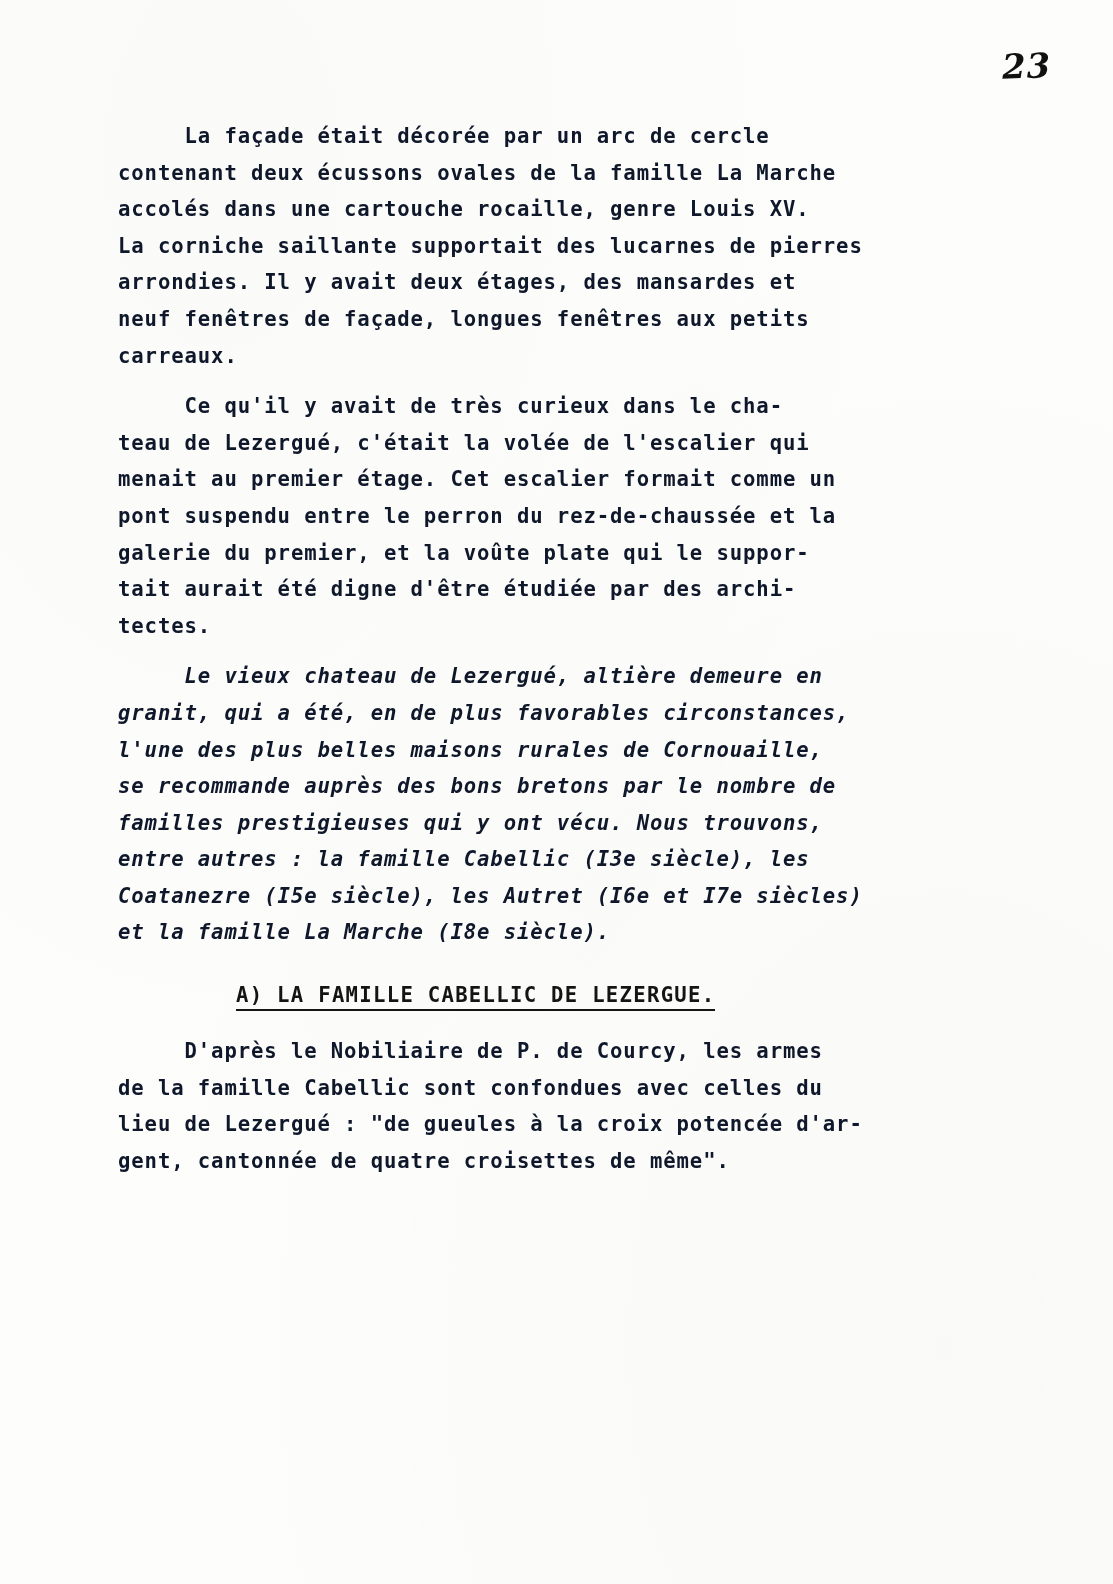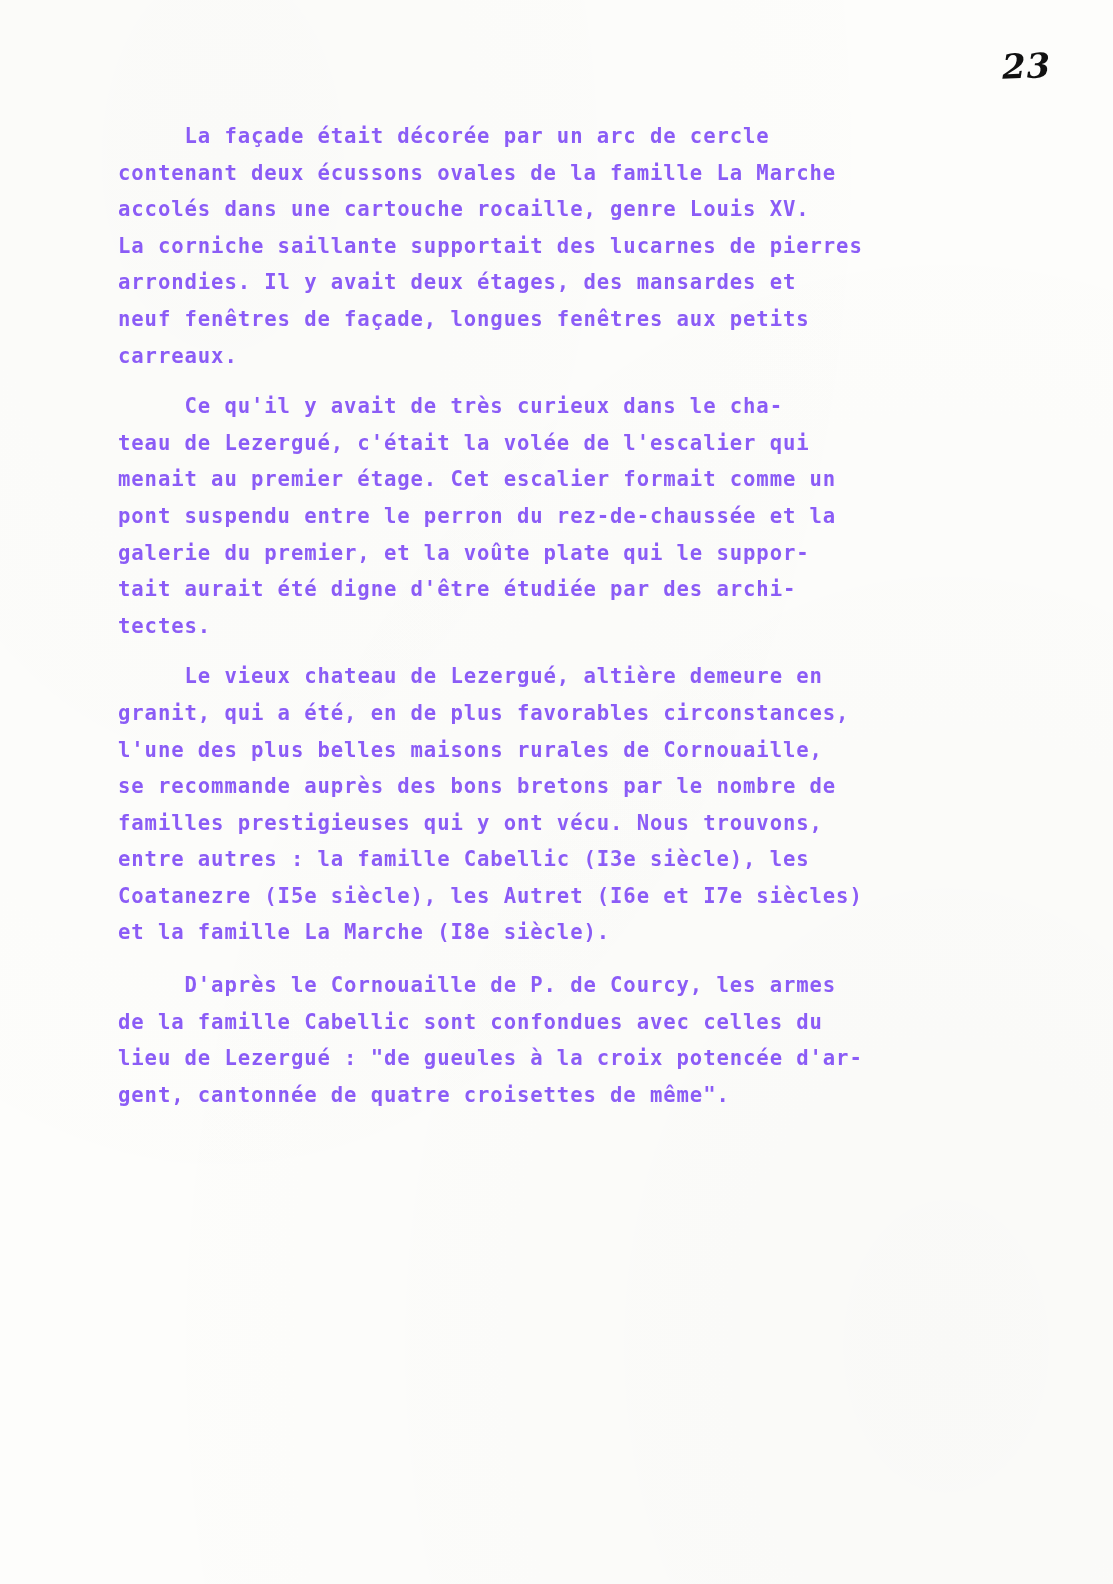--- a/index.html
+++ b/index.html
@@ -44,25 +44,26 @@
     top: 118px;
     width: 960px;
   }
   .para {
     font-size: 20.6px;
     line-height: 36.6px;
     letter-spacing: 0.9px;
     white-space: pre-wrap;
     margin: 0 0 14px 0;
     text-indent: 0;
-    color: #8b5cf6;
+    color: #0f172a;
     font-weight: 600;
   }
   .para.gap {
-    margin-bottom: 16px;
+    margin-bottom: 0;
+    font-style: italic;
   }
   .heading {
     font-size: 20.6px;
     line-height: 36px;
     letter-spacing: 1.3px;
     font-weight: 700;
     margin: 26px 0 20px 0;
     padding-left: 118px;
   }
   .heading span {
@@ -95,21 +96,24 @@
 tectes.</p>
     <p class="para gap">     Le vieux chateau de Lezergué, altière demeure en
 granit, qui a été, en de plus favorables circonstances,
 l'une des plus belles maisons rurales de Cornouaille,
 se recommande auprès des bons bretons par le nombre de
 familles prestigieuses qui y ont vécu. Nous trouvons,
 entre autres : la famille Cabellic (I3e siècle), les
 Coatanezre (I5e siècle), les Autret (I6e et I7e siècles)
 et la famille La Marche (I8e siècle).</p>
 
+    <div class="heading">
+      <span>A) LA FAMILLE CABELLIC DE LEZERGUE.</span>
+    </div>
 
 
-    <p class="para"><span>     D'après le Cornouaille de P. de Courcy, les armes</span>
+    <p class="para"><span>     D'après le Nobiliaire de P. de Courcy, les armes</span>
 <span>de la famille Cabellic sont confondues avec celles du</span>
 <span>lieu de Lezergué : "de gueules à la croix potencée d'ar-</span>
 <span>gent, cantonnée de quatre croisettes de même".</span></p>
 
   </div>
 </div>
 
 </body></html>

